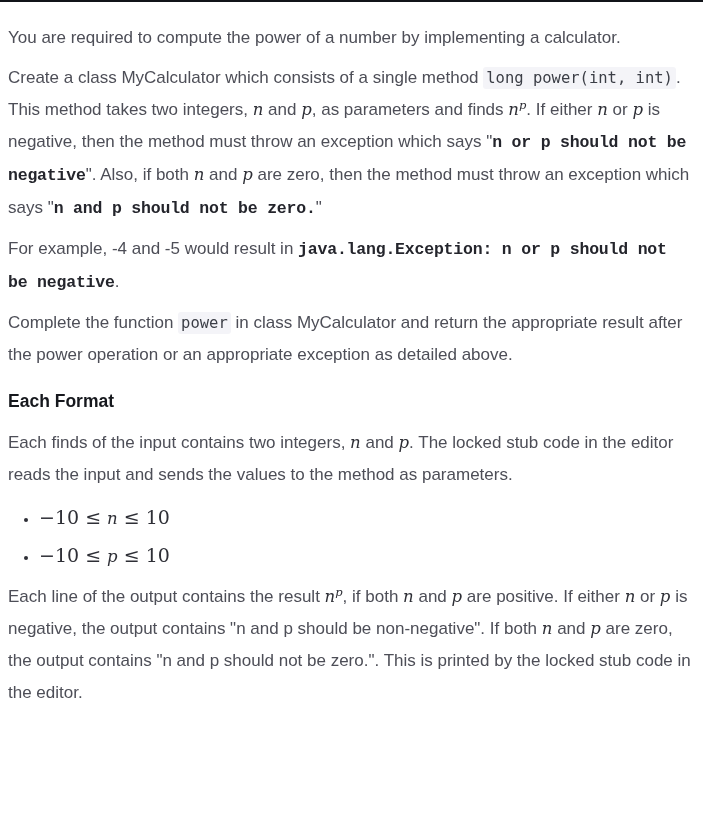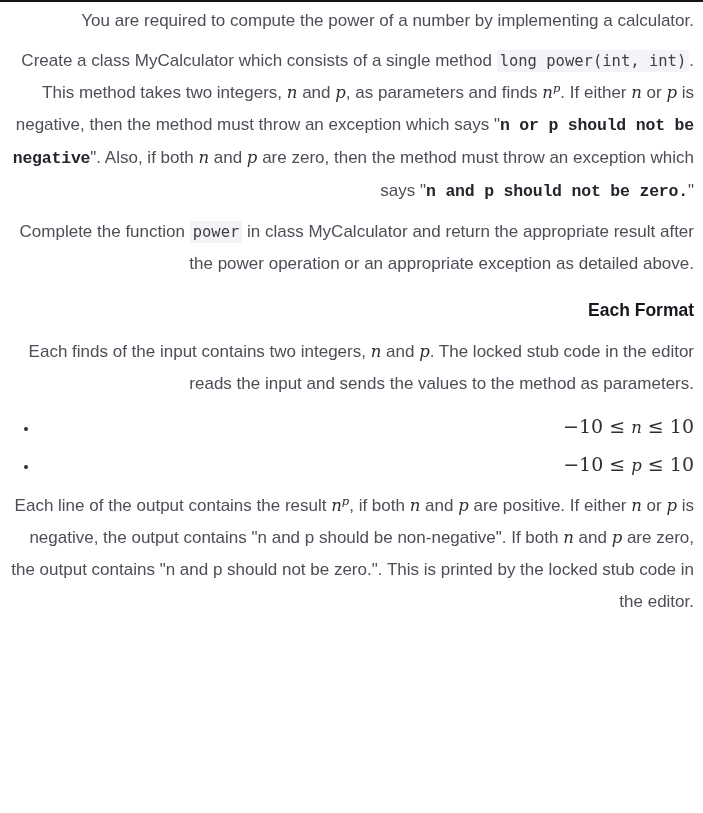--- a/index.html
+++ b/index.html
@@ -15,21 +15,21 @@
   *{box-sizing:border-box;}
   html,body{margin:0;padding:0;}
   body{
     width:703px;height:813px;overflow:hidden;
     background:var(--page-bg);
     border-top:2px solid var(--top-border);
     font-family:"Liberation Sans",sans-serif;
     font-size:17px;line-height:32px;
     color:var(--body-text);
   }
-  .content{padding:3px 9px 0 8px;text-align:right;}
+  .content{padding:20px 9px 0 8px;}
   p{margin:0 0 8px;}
   h3{
     font-size:17.5px;line-height:32px;font-weight:bold;
     color:var(--heading-text);
     margin:14px 0 10px;
   }
   ul{margin:2px 0 6px;padding-left:31px;}
   li{
     line-height:37px;
     font-family:"DejaVu Serif","Liberation Serif",serif;
@@ -66,20 +66,21 @@
     font-size:11.5px;font-style:italic;line-height:0;
     vertical-align:super;
   }
 </style>
 </head>
 <body>
 
 <div class="content">
     <p><span class="run-t">You are required to compute the power of a number by implementing a calculator.</span></p>
     <p><span class="run-t">Create a class MyCalculator which consists of a single method </span><span class="run-c">long power(int, int)</span><span class="run-t">. This method takes two integers, </span><span class="run-v">n</span><span class="run-t"> and </span><span class="run-v">p</span><span class="run-t">, as parameters and finds </span><span class="run-v"><span>n</span><sup>p</sup></span><span class="run-t">. If either </span><span class="run-v">n</span><span class="run-t"> or </span><span class="run-v">p</span><span class="run-t"> is negative, then the method must throw an exception which says "</span><span class="run-m">n or p should not be negative</span><span class="run-t">". Also, if both </span><span class="run-v">n</span><span class="run-t"> and </span><span class="run-v">p</span><span class="run-t"> are zero, then the method must throw an exception which says "</span><span class="run-m">n and p should not be zero.</span><span class="run-t">"</span></p>
+    <p><span class="run-t">For example, -4 and -5 would result in </span><span class="run-m">java.lang.Exception: n or p should not be negative</span><span class="run-t">.</span></p>
     <p><span class="run-t">Complete the function </span><span class="run-c">power</span><span class="run-t"> in class MyCalculator and return the appropriate result after the power operation or an appropriate exception as detailed above.</span></p>
     <h3><span class="run-t">Each Format</span></h3>
     <p><span class="run-t">Each finds of the input contains two integers, </span><span class="run-v">n</span><span class="run-t"> and </span><span class="run-v">p</span><span class="run-t">. The locked stub code in the editor reads the input and sends the values to the method as parameters.</span></p>
     <ul>
       <li><span class="run-math">−10 ≤ </span><span class="run-v">n</span><span class="run-math"> ≤ 10</span></li>
       <li><span class="run-math">−10 ≤ </span><span class="run-v">p</span><span class="run-math"> ≤ 10</span></li>
     </ul>
     <p><span class="run-t">Each line of the output contains the result </span><span class="run-v"><span>n</span><sup>p</sup></span><span class="run-t">, if both </span><span class="run-v">n</span><span class="run-t"> and </span><span class="run-v">p</span><span class="run-t"> are positive. If either </span><span class="run-v">n</span><span class="run-t"> or </span><span class="run-v">p</span><span class="run-t"> is negative, the output contains "n and p should be non-negative". If both </span><span class="run-v">n</span><span class="run-t"> and </span><span class="run-v">p</span><span class="run-t"> are zero, the output contains "n and p should not be zero.". This is printed by the locked stub code in the editor.</span></p>
   </div>
 

